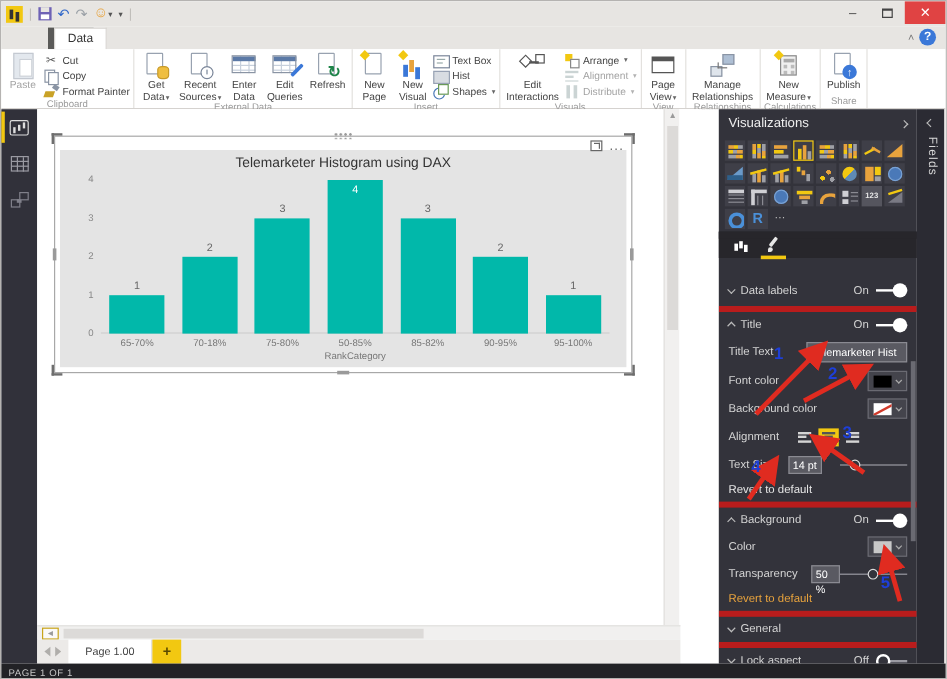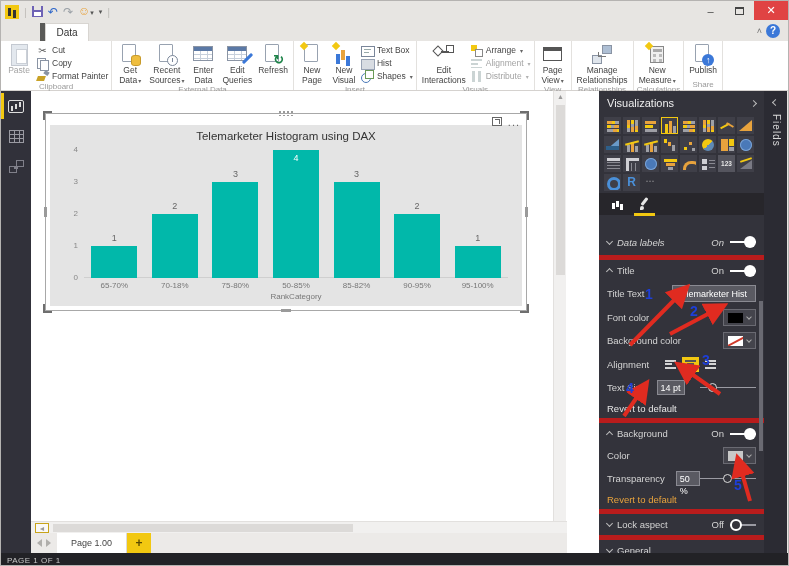--- a/index.html
+++ b/index.html
@@ -604,21 +604,21 @@
         </div>
       <div class="rp-tabs">
         <span class="tabic">
             <span class="fields-tab-ic"></span>
           </span>
         <span class="tabic active">
             <span class="format-tab-ic"></span>
           </span>
       </div>
       <div class="fmt-rows" id="fmt-rows">
-          <div class="frow" style="height: 26px; font-style: italic;">
+          <div class="frow" style="height: 26px;">
             <span class="lbl">
               <span class="chev down"></span>
               <span>Data labels</span>
             </span>
             <span class="right">
               <span class="tgl-state">On</span>
               <span class="toggle on">
                 <span class="track"></span>
                 <span class="knob"></span>
               </span>
@@ -740,36 +740,36 @@
           </div>
           <div class="frow link-gold" style="height: 19px;">
             <span class="lbl">
               <span>Revert to default</span>
             </span>
             <span class="right"></span>
           </div>
           <div class="frow div" style="height: 26px;">
             <span class="lbl">
               <span class="chev down"></span>
+              <span>General</span>
+            </span>
+            <span class="right"></span>
+          </div>
+          <div class="frow div" style="height: 26px;">
+            <span class="lbl">
+              <span class="chev down"></span>
               <span>Lock aspect</span>
             </span>
             <span class="right">
               <span class="tgl-state">Off</span>
               <span class="toggle off">
                 <span class="track"></span>
                 <span class="knob"></span>
               </span>
             </span>
-          </div>
-          <div class="frow div" style="height: 26px;">
-            <span class="lbl">
-              <span class="chev down"></span>
-              <span>General</span>
-            </span>
-            <span class="right"></span>
           </div>
         </div>
       <div class="rp-scroll"></div>
     </div>
 
     <div class="fieldsbar">
       <span class="chev left"></span>
       <span class="fields-label">Fields</span>
     </div>
     <div class="rightedge"></div>

